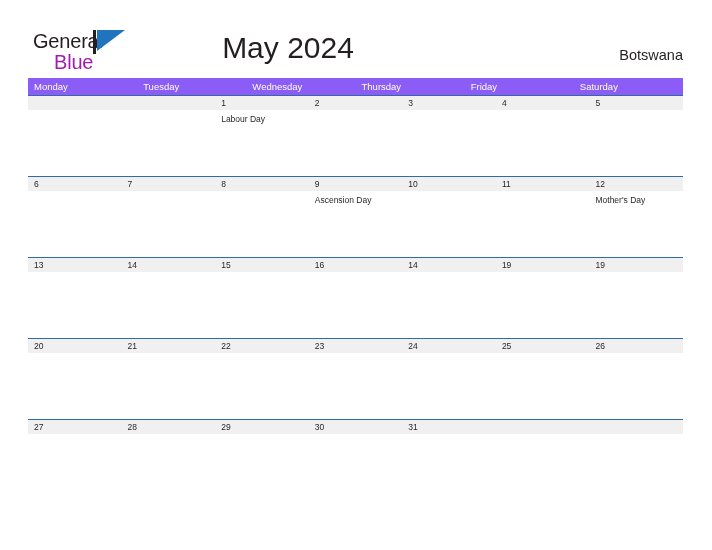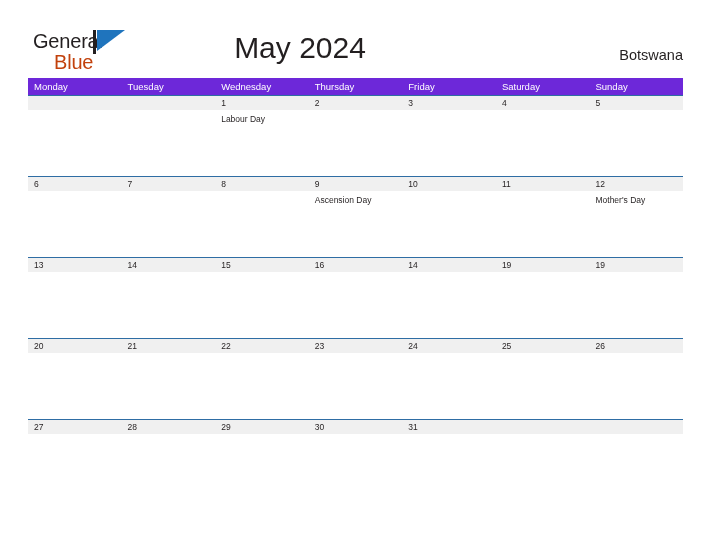--- a/index.html
+++ b/index.html
@@ -34,21 +34,21 @@
     font-size: 20px;
     color: #231f20;
     letter-spacing: -0.2px;
     line-height: 24px;
     white-space: nowrap;
   }
   .logo-blue {
     position: absolute;
     left: 21px; top: 21px;
     font-size: 20px;
-    color: #c2410c;
+    color: #a21caf;
     letter-spacing: -0.2px;
     line-height: 24px;
     white-space: nowrap;
   }
   .logo-flagmark {
     position: absolute;
     left: 60px;
     top: 1px;
     width: 32px;
     height: 24px;
@@ -62,21 +62,21 @@
   .logo-flagmark .tri {
     position: absolute;
     left: 4px; top: 0;
     width: 0; height: 0;
     border-top: 21px solid #1f74bd;
     border-right: 28px solid transparent;
   }
 
   .month-title {
     position: absolute;
-    left: 12px; top: 30px;
+    left: 0; top: 30px;
     width: 576px;
     text-align: center;
     font-size: 30px;
     color: #231f20;
     font-weight: normal;
     line-height: 36px;
   }
 
   .country {
     position: absolute;
@@ -94,21 +94,21 @@
     position: absolute;
     left: 28px;
     top: 78px;
     width: 655px;
   }
 
   .weekday-header {
     display: flex;
     width: 655px;
     height: 17px;
-    background: #6d28d9;
+    background: #8b5cf6;
   }
   .weekday-cell {
     flex: 1 1 0;
     padding-left: 6px;
     font-size: 9.5px;
     color: #ffffff;
     line-height: 17px;
     white-space: nowrap;
     overflow: hidden;
   }
@@ -174,21 +174,20 @@
 
 <div class="calendar">
 
   <div class="weekday-header">
     <div class="weekday-cell">Monday</div>
     <div class="weekday-cell">Tuesday</div>
     <div class="weekday-cell">Wednesday</div>
     <div class="weekday-cell">Thursday</div>
     <div class="weekday-cell">Friday</div>
     <div class="weekday-cell">Saturday</div>
-    <div class="weekday-cell">Sunday</div>
   </div>
 
   <div class="week-row">
     <div class="week-dates">
       <div class="date-cell"></div>
       <div class="date-cell"></div>
       <div class="date-cell">1</div>
       <div class="date-cell">2</div>
       <div class="date-cell">3</div>
       <div class="date-cell">4</div>

